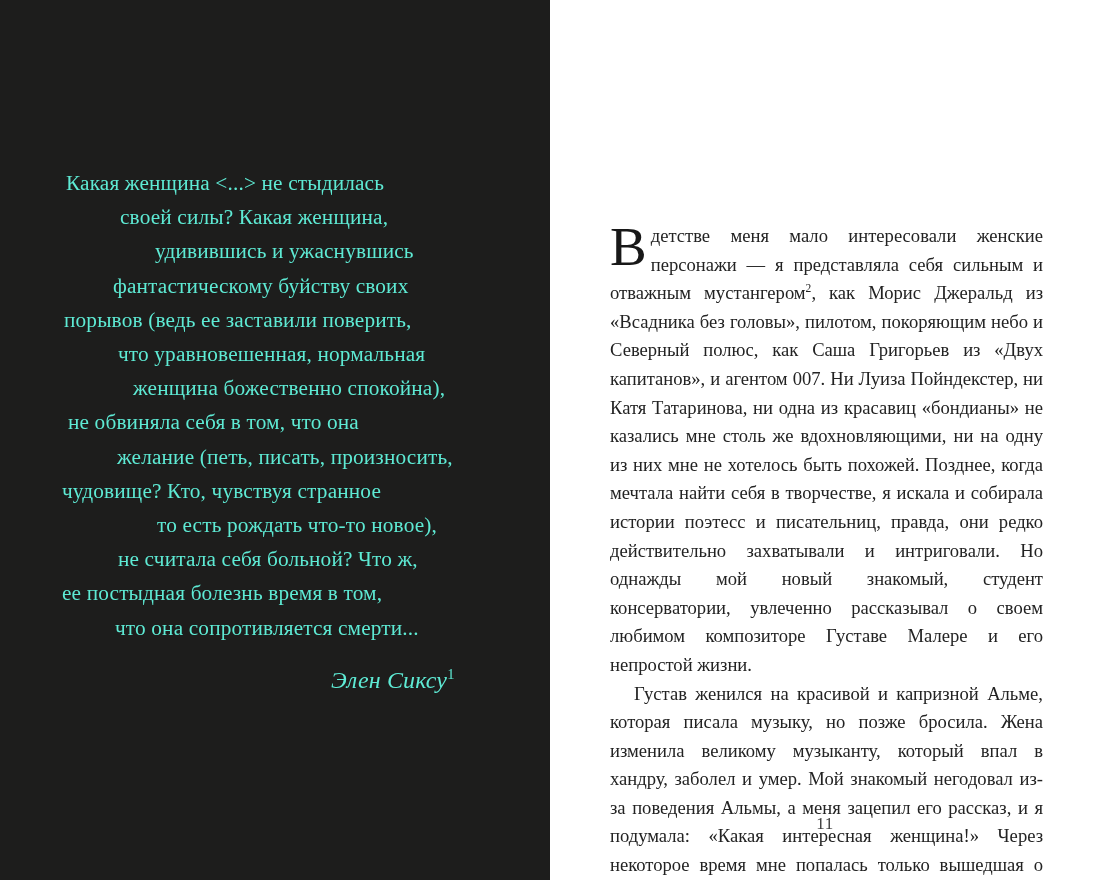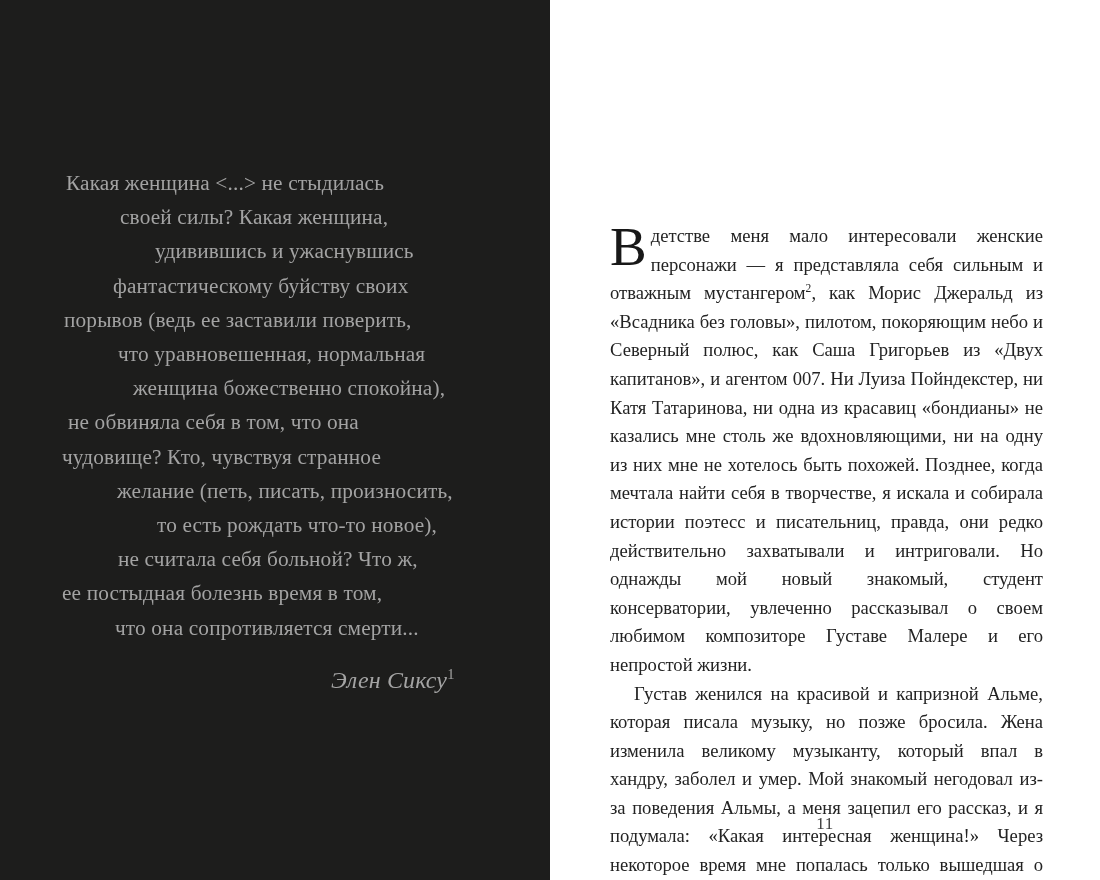--- a/index.html
+++ b/index.html
@@ -37,21 +37,21 @@
     width: 3px;
     height: 880px;
     background: linear-gradient(to right, #c9c7c6, #eeeeec 55%, #ffffff);
   }
 
   .epigraph {
     position: absolute;
     left: 0;
     top: 166px;
     width: 448px;
-    color: #a3a3a3;
+    color: #5eead4;
     font-size: 21.3px;
     line-height: 34.2px;
     letter-spacing: 0.15px;
   }
   .epigraph .ln {
     display: block;
     white-space: nowrap;
   }
   .epigraph .attrib {
     display: block;
@@ -150,22 +150,22 @@
   <div class="page-left">
     <div class="epigraph">
       <span class="ln i0">Какая женщина &lt;...&gt; не стыдилась</span>
       <span class="ln i1">своей силы? Какая женщина,</span>
       <span class="ln i2">удивившись и ужаснувшись</span>
       <span class="ln i3">фантастическому буйству своих</span>
       <span class="ln i4">порывов (ведь ее заставили поверить,</span>
       <span class="ln i5">что уравновешенная, нормальная</span>
       <span class="ln i6">женщина божественно спокойна),</span>
       <span class="ln i7">не обвиняла себя в том, что она</span>
+      <span class="ln i9">желание (петь, писать, произносить,</span>
       <span class="ln i8">чудовище? Кто, чувствуя странное</span>
-      <span class="ln i9">желание (петь, писать, произносить,</span>
       <span class="ln i10">то есть рождать что-то новое),</span>
       <span class="ln i11">не считала себя больной? Что ж,</span>
       <span class="ln i12">ее постыдная болезнь время в том,</span>
       <span class="ln i13">что она сопротивляется смерти...</span>
 
       <span class="attrib iattr"><span>Элен Сиксу</span><sup>1</sup></span>
     </div>
   </div>
 
   <div class="gutter-seam"></div>

